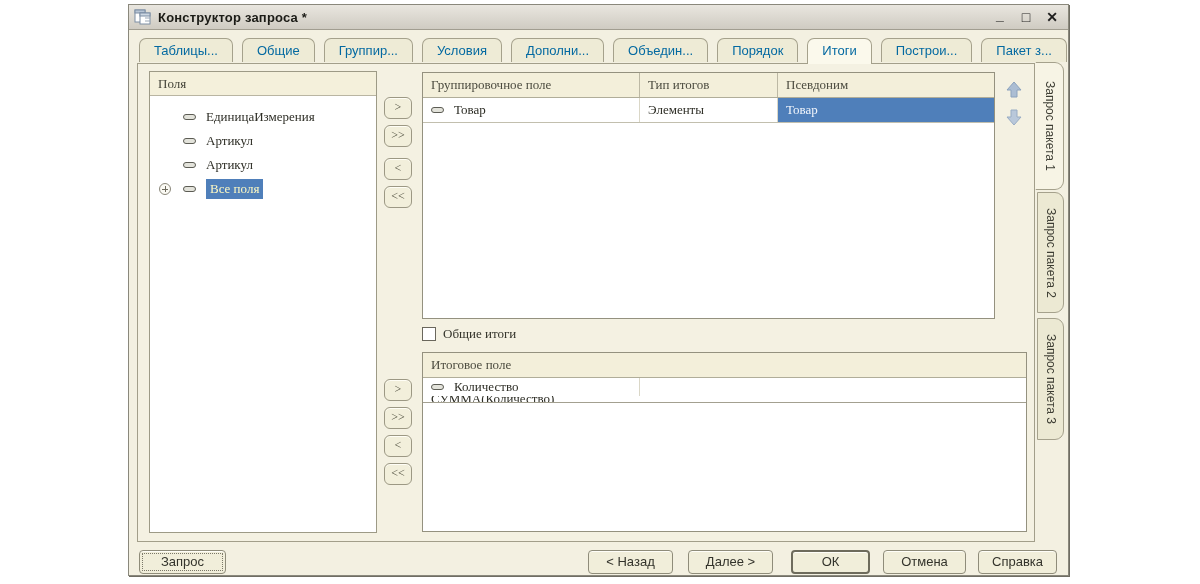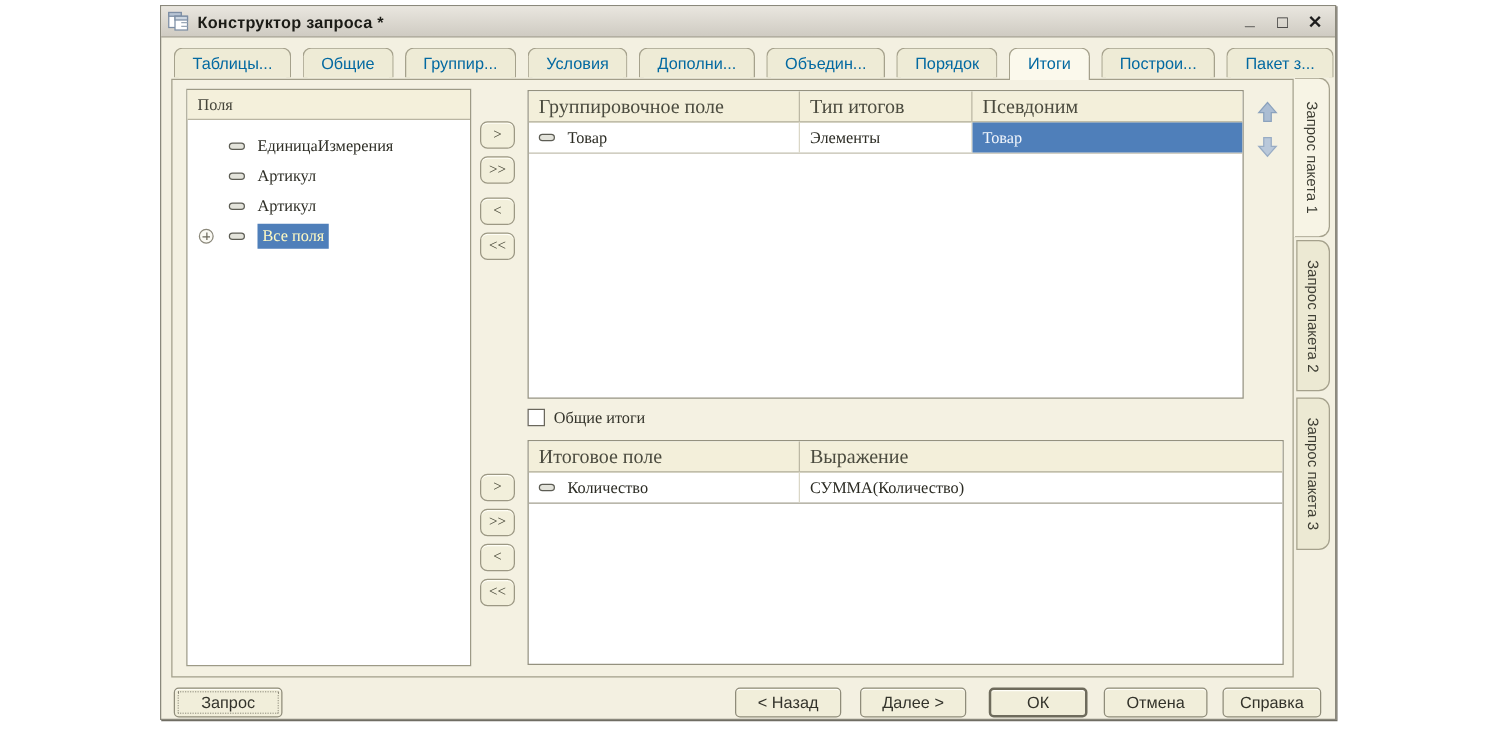--- a/index.html
+++ b/index.html
@@ -50,34 +50,34 @@
   .sel-label { background:#4f7fba; color:#fef9c3; padding:2px 4px; }
 
   
   .xfer { position:absolute; left:246px; width:28px; height:22px; background:#f2efdb;
           border:1px solid #9c9884; border-radius:6px; text-align:center; font-size:12px;
           color:#4a4a3a; line-height:19px; box-shadow:inset 0 1px 0 #fffef6; cursor:default; }
 
   
   .grid { position:absolute; background:#ffffff; border:1px solid #94917f; overflow:hidden; }
   .grid-head { display:flex; height:25px; background:#f3efda; border-bottom:1px solid #b0ad99; }
-  .grid-head .hcell { font-size:16px; color:#4b4b3f; padding:4px 8px; border-right:1px solid #bcb8a4; overflow:hidden; white-space:nowrap; }
+  .grid-head .hcell { font-size:13px; color:#4b4b3f; padding:4px 8px; border-right:1px solid #bcb8a4; overflow:hidden; white-space:nowrap; }
   .grid-head .hcell:last-child { border-right:none; }
   .grid-row { display:flex; height:25px; border-bottom:1px solid #c2bfae; }
   .cell { font-size:13px; color:#2c2c24; padding:3px 8px; display:flex; align-items:center;
           border-right:1px solid #dad7c7; overflow:hidden; white-space:nowrap; }
   .cell:last-child { border-right:none; }
   .cell.blue { background:#4f7fba; color:#f2f6fc; border-right:none; }
 
   #grouping { left:284px; top:8px;  width:573px; height:247px; }
   #grouping .c1 { width:217px; } #grouping .c2 { width:138px; } #grouping .c3 { width:218px; flex:1; }
 
   #totals   { left:284px; top:288px; width:605px; height:180px; }
   #totals .c1 { width:217px; } #totals .c2 { flex:1; }
-  #totals .grid-row { border-bottom:1px solid #a3a090; }
+  #totals .grid-row { border-bottom:1px solid #a3a090;flex-direction:column; }
 
   
   .arrow-btn { position:absolute; left:866px; width:20px; height:20px; cursor:default; }
   .arrow-btn svg { display:block; }
 
   
   .chk-row { position:absolute; left:284px; top:262px; display:flex; align-items:center; gap:7px; }
   .chk-box { width:14px; height:14px; background:#ffffff; border:1px solid #6a675c; }
   .chk-label { font-size:13px; color:#33332a; }
 
@@ -195,21 +195,20 @@
       </div>
 
       <div class="xfer" style="top:315px">&gt;</div>
       <div class="xfer" style="top:343px">&gt;&gt;</div>
       <div class="xfer" style="top:371px">&lt;</div>
       <div class="xfer" style="top:399px">&lt;&lt;</div>
 
       <div class="grid" id="totals">
         <div class="grid-head">
           <div class="hcell c1">Итоговое поле</div>
-          <div class="hcell c2">Выражение</div>
         </div>
         <div class="grid-row">
           <div class="cell c1">
             <span class="dash-icon"></span>
             <span>Количество</span>
           </div>
           <div class="cell c2">СУММА(Количество)</div>
         </div>
       </div>
 

